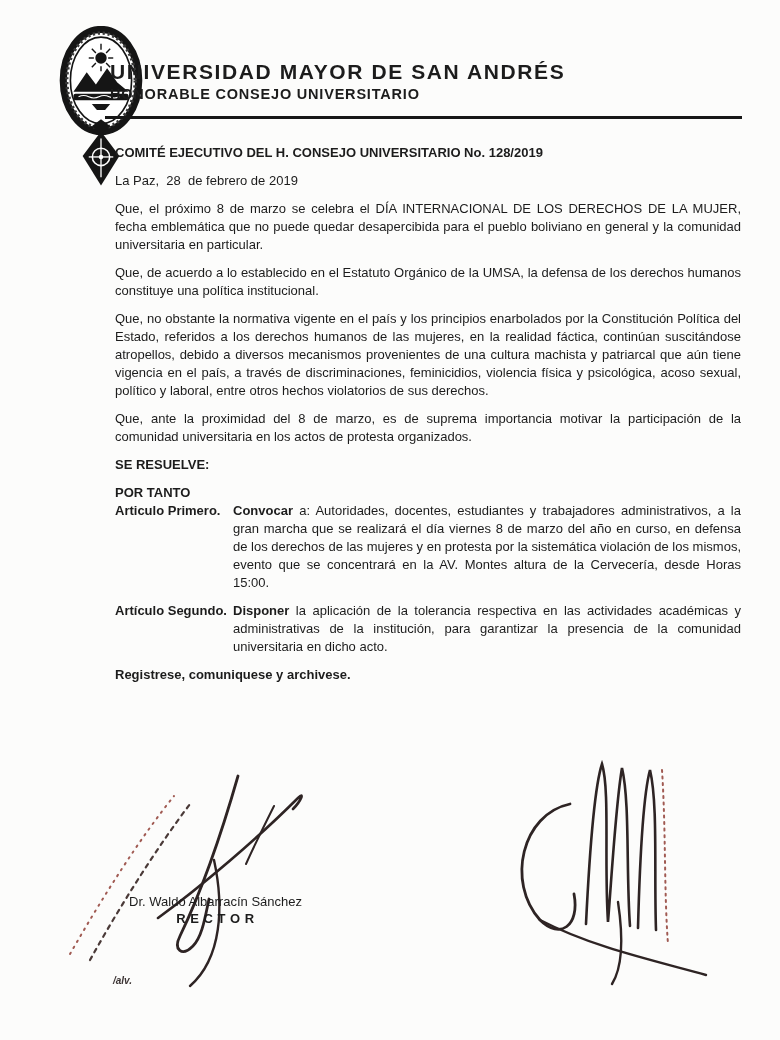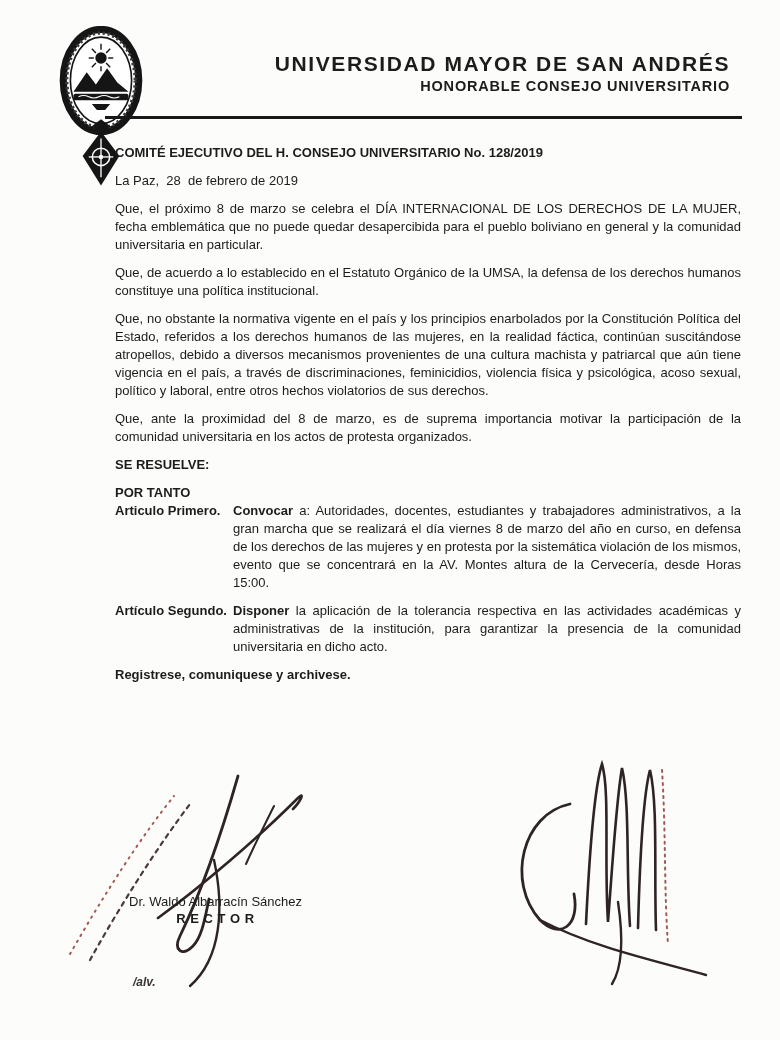--- a/index.html
+++ b/index.html
@@ -9,21 +9,21 @@
     width:780px; height:1040px;
     margin:0 auto;
     background:#fcfcfb;
     font-family:"Liberation Sans", sans-serif;
     color:#1c1c1c;
     overflow:hidden;
   }
 
   
   .seal { position:absolute; left:50px; top:26px; width:102px; height:166px; }
-  .letterhead { position:absolute; left:110px; top:52px; width:620px; text-align:right; }
+  .letterhead { position:absolute; left:110px; top:60px; width:620px; text-align:left; }
   .uni     { font-size:21px; font-weight:700; letter-spacing:1.6px; white-space:nowrap; }
   .council { font-size:14.5px; font-weight:700; letter-spacing:0.8px; margin-top:2px; }
   .loc     { font-size:11px; letter-spacing:0.8px; color:#4a4a4a; margin-top:3px; }
   .rule    { position:absolute; left:105px; top:116px; width:637px; height:3px; background:#171717; }
 
   
   .body-text { position:absolute; left:115px; top:144px; width:626px; }
   .body-text p { font-size:13px; line-height:18px; margin:0 0 10px; text-align:justify; }
   .res-title  { font-size:14px; font-weight:700; margin:0 0 12px !important; letter-spacing:0.3px; }
   .committee  { font-size:13.5px; font-weight:700; }
@@ -39,21 +39,21 @@
   .closing { font-weight:700; }
 
   
   .sig-stroke { position:absolute; pointer-events:none; }
   .sig-block { position:absolute; text-align:center; }
   .sig-left  { left:88px;  top:893px; width:255px; }
   .sig-right { left:452px; top:893px; width:290px; }
   .sig-name { font-size:13px; line-height:17px; }
   .sig-role { font-size:13px; font-weight:700; line-height:17px; letter-spacing:0.5px; }
 
-  .footnote { position:absolute; left:113px; top:975px; font-size:12px; font-style:italic; font-weight:700; color:#3c3434;margin-left:20px; }
+  .footnote { position:absolute; left:113px; top:975px; font-size:10px; font-style:italic; font-weight:700; color:#3c3434; }
 </style>
 </head>
 <body>
 
 <div class="page">
 
   <svg class="seal" viewBox="0 0 100 162" aria-hidden="true">
     <ellipse cx="50" cy="53" rx="37" ry="50" fill="#ffffff" stroke="#151515" stroke-width="7"></ellipse>
     <ellipse cx="50" cy="53" rx="33.5" ry="46.5" fill="none" stroke="#3a3a3a" stroke-width="3.2" stroke-dasharray="2.2 2.7"></ellipse>
     <ellipse cx="50" cy="53" rx="30" ry="42.5" fill="none" stroke="#151515" stroke-width="1.6"></ellipse>

